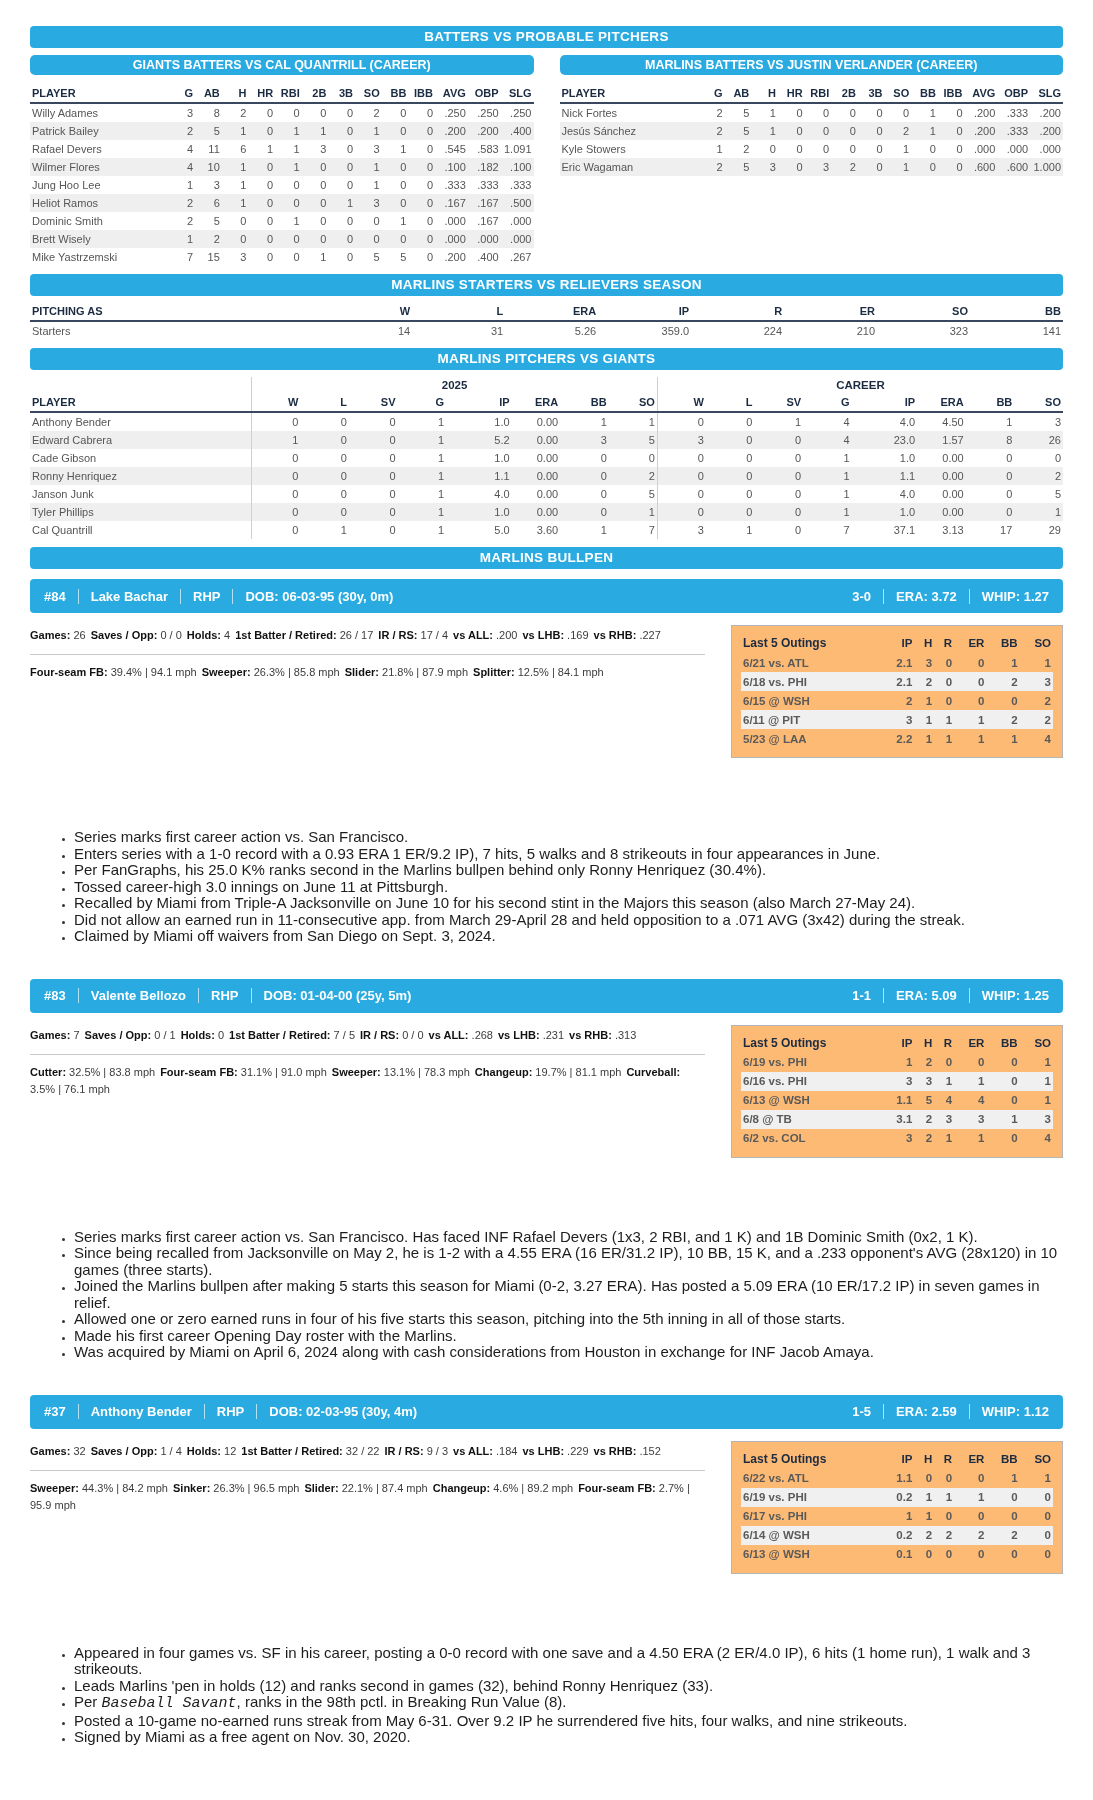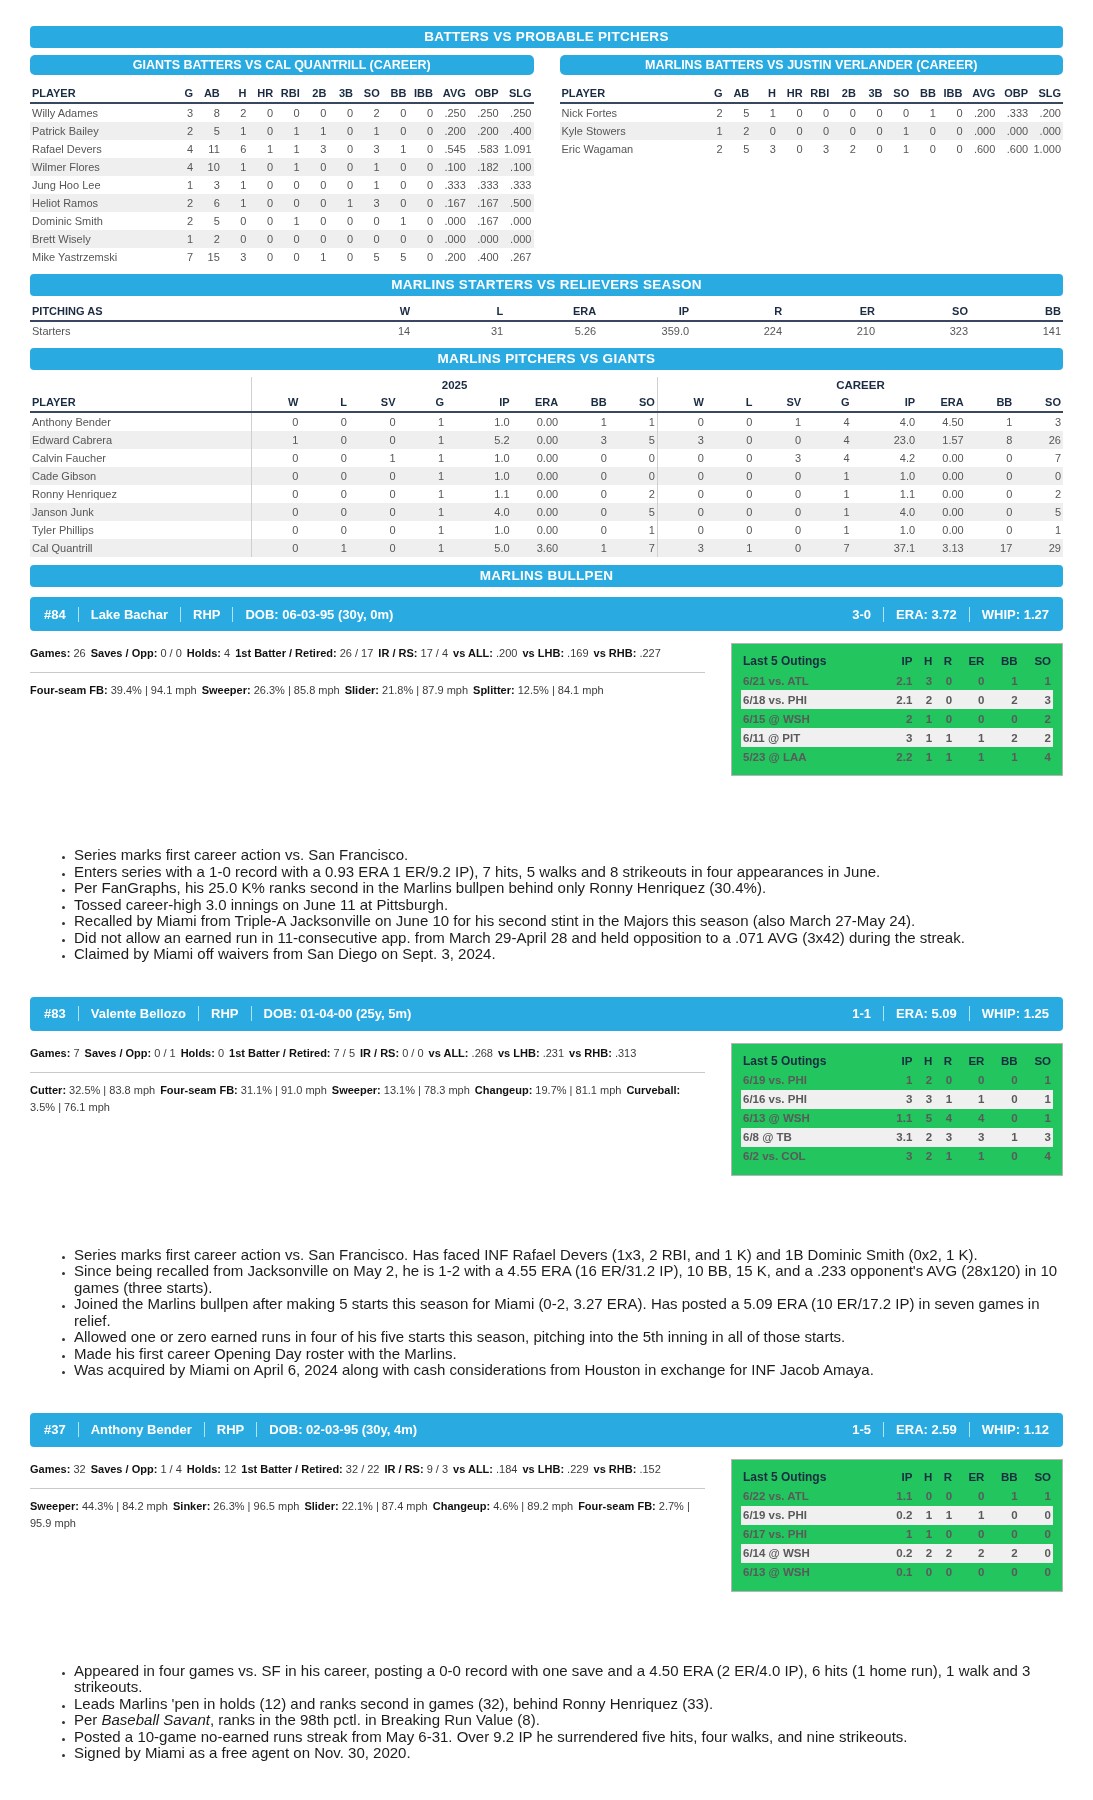--- a/index.html
+++ b/index.html
@@ -56,39 +56,39 @@
   .vsep { width: 1px; height: 15px; background: rgba(255,255,255,.65); display: inline-block; }
 
   .card-body { display: flex; gap: 26px; min-height: 178px; align-items: flex-start; }
   .card-left { flex: 1 1 0; padding-top: 2px; }
   .statline { font-size: 11px; line-height: 17px; color: #3c3c3c; }
   .statline b { color: #111; }
   .seg { margin-right: 5px; }
   .divider { border: none; border-top: 1px solid #c9c9c9; margin: 10px 0 9px 0; }
 
   .outbox {
-    width: 332px; border: 1px solid #b5b5b5; background: #22c55e;
+    width: 332px; border: 1px solid #b5b5b5; background: #fdba74;
     padding: 7px 9px 9px 9px; flex: 0 0 auto;
   }
   table.outings { width: 100%; border-collapse: collapse; }
   table.outings th {
     font-size: 11.5px; color: #1b2b42; text-align: right; padding: 3px 2px; white-space: nowrap;
   }
   table.outings th.ttl { text-align: left; font-size: 12px; }
   table.outings td {
     font-size: 11.5px; font-weight: bold; color: #5a5a5a;
     text-align: right; padding: 3.5px 2px; white-space: nowrap;
   }
   table.outings td.dt { text-align: left; }
   table.outings tbody tr:nth-child(even) td { background: #f0f0f0; }
 
   .notes { margin-top: 26px; padding-left: 44px; }
   .notes li { font-size: 15px; line-height: 16.5px; color: #1d1d1d; }
   .notes li::marker { font-size: 9px; color: #333; }
-  .it { font-style: italic; }
+  .it { font-style: italic; font-family: Liberation Mono, monospace; }
 </style>
 </head>
 <body>
 
 <div class="page">
 
   <div class="banner">BATTERS VS PROBABLE PITCHERS</div>
 
   <div class="two-col" id="batters-tables">
       <div class="col">
@@ -317,20 +317,36 @@
             <tr>
               <td class="pl">Nick Fortes</td>
               <td>2</td>
               <td>5</td>
               <td>1</td>
               <td>0</td>
               <td>0</td>
               <td>0</td>
               <td>0</td>
               <td>0</td>
+              <td>1</td>
+              <td>0</td>
+              <td>.200</td>
+              <td>.333</td>
+              <td>.200</td>
+            </tr>
+            <tr>
+              <td class="pl">Jesús Sánchez</td>
+              <td>2</td>
+              <td>5</td>
+              <td>1</td>
+              <td>0</td>
+              <td>0</td>
+              <td>0</td>
+              <td>0</td>
+              <td>2</td>
               <td>1</td>
               <td>0</td>
               <td>.200</td>
               <td>.333</td>
               <td>.200</td>
             </tr>
             <tr>
               <td class="pl">Kyle Stowers</td>
               <td>1</td>
               <td>2</td>
@@ -493,39 +509,20 @@
             <td class="gline">3</td>
             <td>0</td>
             <td>0</td>
             <td>4</td>
             <td>23.0</td>
             <td>1.57</td>
             <td>8</td>
             <td>26</td>
           </tr>
           <tr>
-            <td class="pl">Calvin Faucher</td>
-            <td class="gline">0</td>
-            <td>0</td>
-            <td>1</td>
-            <td>1</td>
-            <td>1.0</td>
-            <td>0.00</td>
-            <td>0</td>
-            <td>0</td>
-            <td class="gline">0</td>
-            <td>0</td>
-            <td>3</td>
-            <td>4</td>
-            <td>4.2</td>
-            <td>0.00</td>
-            <td>0</td>
-            <td>7</td>
-          </tr>
-          <tr>
             <td class="pl">Cade Gibson</td>
             <td class="gline">0</td>
             <td>0</td>
             <td>0</td>
             <td>1</td>
             <td>1.0</td>
             <td>0.00</td>
             <td>0</td>
             <td>0</td>
             <td class="gline">0</td>

